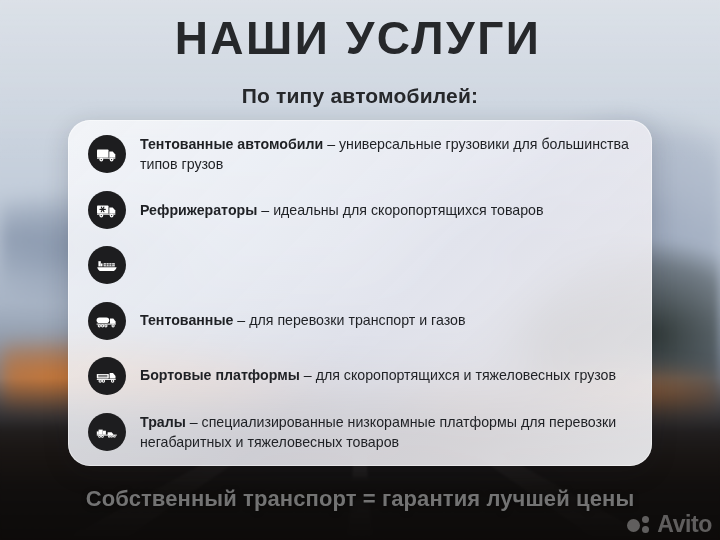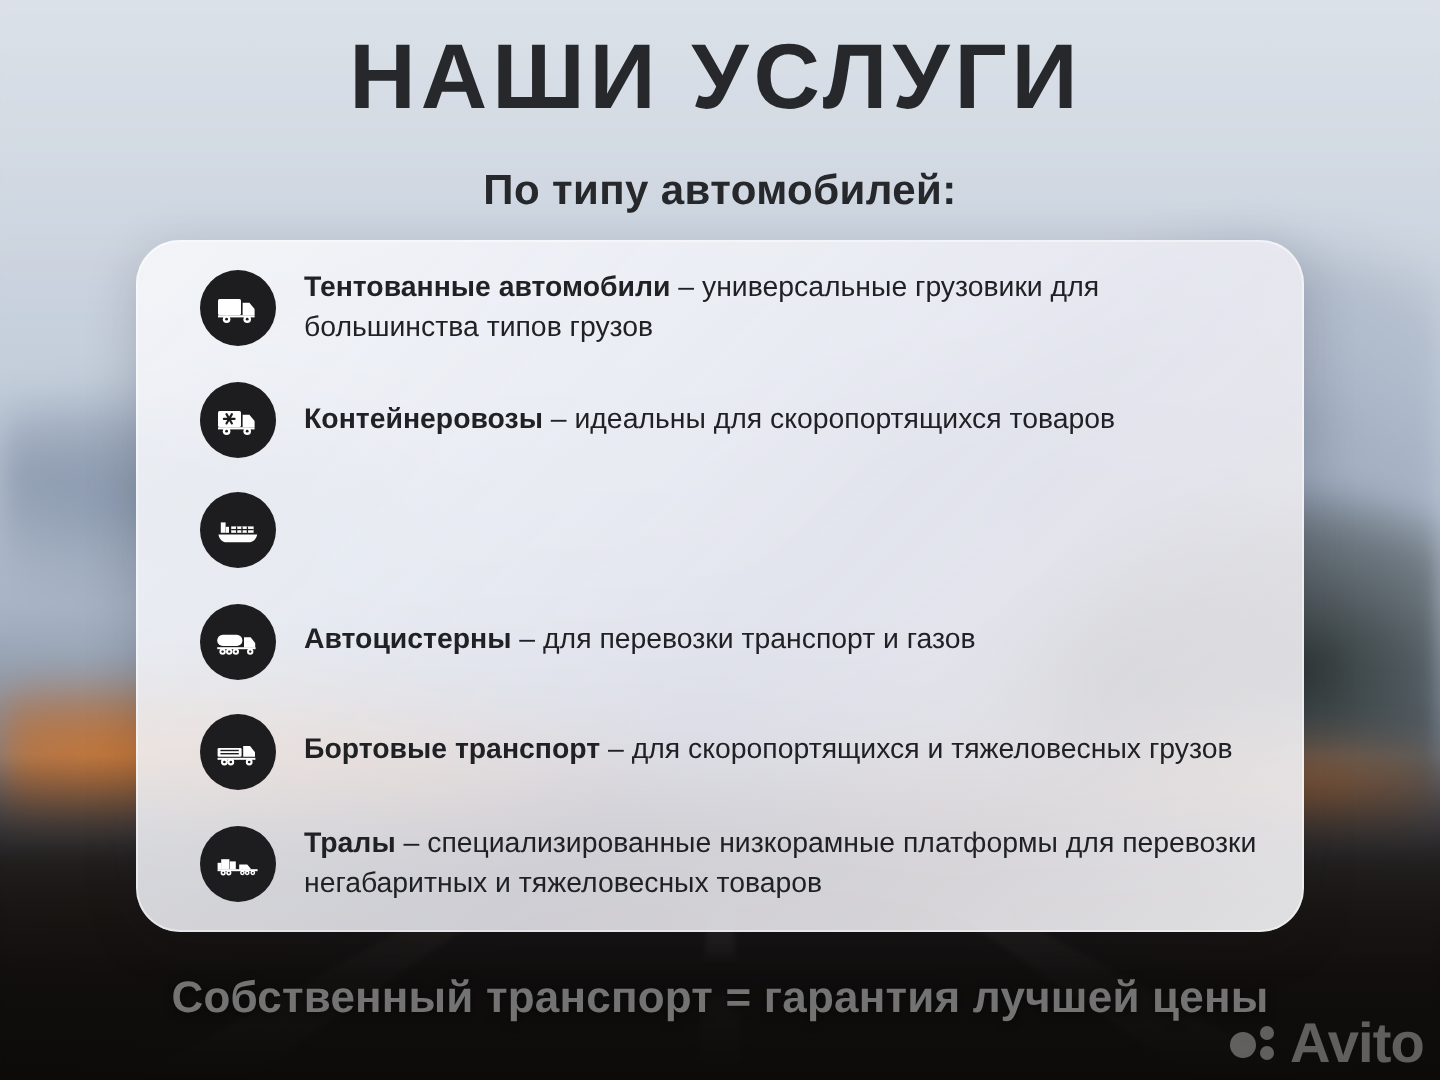--- a/index.html
+++ b/index.html
@@ -137,21 +137,21 @@
     border-radius: 22px;
     background:
       linear-gradient(135deg,
         rgba(246,247,250,0.90) 0%,
         rgba(240,242,247,0.88) 30%,
         rgba(236,236,243,0.86) 55%,
         rgba(240,238,242,0.88) 78%,
         rgba(246,246,249,0.90) 100%);
     backdrop-filter: blur(14px) saturate(120%);
     box-shadow: 0 6px 26px rgba(20,24,34,0.18), inset 0 0 0 1px rgba(255,255,255,0.45);
-    padding: 14px 22px 14px 32px;
+    padding: 14px 22px 14px 20px;
     box-sizing: border-box;
     display: flex;
     flex-direction: column;
     justify-content: space-between;
   }
 
   .service-row {
     display: flex;
     align-items: center;
     gap: 14px;
@@ -201,21 +201,21 @@
   .wm-dots i {
     position: absolute;
     display: block;
     border-radius: 50%;
     background: #ffffff;
   }
   .wm-dots i.d1 { width: 13px; height: 13px; left: 0;  top: 5px; }
   .wm-dots i.d2 { width: 7px;  height: 7px;  left: 15px; top: 2px; }
   .wm-dots i.d3 { width: 7px;  height: 7px;  left: 15px; top: 12px; }
   .wm-text {
-    font-size: 28px;
+    font-size: 23px;
     font-weight: 700;
     color: #ffffff;
     letter-spacing: -0.4px;
     line-height: 1;
   }
 </style>
 </head>
 <body>
 
 <div id="poster">
@@ -273,21 +273,21 @@
             <circle cx="16.6" cy="17.6" r="0.7"></circle>
             <g transform="translate(7.6,11.4)">
               <rect x="-3.2" y="-0.55" width="6.4" height="1.1" rx="0.5"></rect>
               <rect x="-3.2" y="-0.55" width="6.4" height="1.1" rx="0.5" transform="rotate(60)"></rect>
               <rect x="-3.2" y="-0.55" width="6.4" height="1.1" rx="0.5" transform="rotate(120)"></rect>
             </g>
           </g>
         </svg>
       </span>
       <div class="service-text">
-        <b>Контейнеровозы</b><span> – </span><span>идеальны для скоропортящихся товаров</span>
+        <b>Рефрижераторы</b><span> – </span><span>идеальны для скоропортящихся товаров</span>
       </div>
     </div>
 
     <div class="service-row">
       <span class="badge">
         <svg width="24" height="24" viewBox="0 0 24 24" aria-hidden="true">
           <g fill="#ffffff">
             <path d="M2.2 14.2h19.4c-.5 2.4-2 3.9-4.3 3.9H6.3c-2.2 0-3.6-1.5-4.1-3.9z"></path>
             <path d="M3.4 8.2h2.4v5.2H3.4z"></path>
             <path d="M5.9 10.4h1.6v3H5.9z"></path>
@@ -317,21 +317,21 @@
           </g>
           <g fill="#1d1d1f">
             <circle cx="4.3" cy="16.8" r="0.6"></circle>
             <circle cx="7.6" cy="16.8" r="0.6"></circle>
             <circle cx="10.9" cy="16.8" r="0.6"></circle>
             <circle cx="18.1" cy="16.8" r="0.6"></circle>
           </g>
         </svg>
       </span>
       <div class="service-text">
-        <b>Автоцистерны</b><span> – </span><span>для перевозки транспорт и газов</span>
+        <b>Тентованные</b><span> – </span><span>для перевозки транспорт и газов</span>
       </div>
     </div>
 
     <div class="service-row">
       <span class="badge">
         <svg width="24" height="24" viewBox="0 0 24 24" aria-hidden="true">
           <g fill="#ffffff">
             <rect x="1.8" y="10.0" width="12.0" height="4.4" rx="0.6"></rect>
             <path d="M14.6 9.0h3.4l2.5 3.1v2.3h-5.9z"></path>
             <rect x="1.8" y="14.9" width="18.9" height="1"></rect>
@@ -342,21 +342,21 @@
           <g fill="#1d1d1f">
             <rect x="3.2" y="10.9" width="9.2" height="0.7"></rect>
             <rect x="3.2" y="12.5" width="9.2" height="0.7"></rect>
             <circle cx="5.2" cy="17.0" r="0.65"></circle>
             <circle cx="8.4" cy="17.0" r="0.65"></circle>
             <circle cx="17.6" cy="17.0" r="0.65"></circle>
           </g>
         </svg>
       </span>
       <div class="service-text">
-        <b>Бортовые транспорт</b><span> – </span><span>для скоропортящихся и тяжеловесных грузов</span>
+        <b>Бортовые платформы</b><span> – </span><span>для скоропортящихся и тяжеловесных грузов</span>
       </div>
     </div>
 
     <div class="service-row">
       <span class="badge">
         <svg width="24" height="24" viewBox="0 0 24 24" aria-hidden="true">
           <g fill="#ffffff">
             <path d="M1.8 11.4h2.0v3.3H1.8z"></path>
             <path d="M3.6 9.6h4.1v5.1H3.6z"></path>
             <path d="M7.9 10.7h3.0v4.0h-3.0z"></path>

